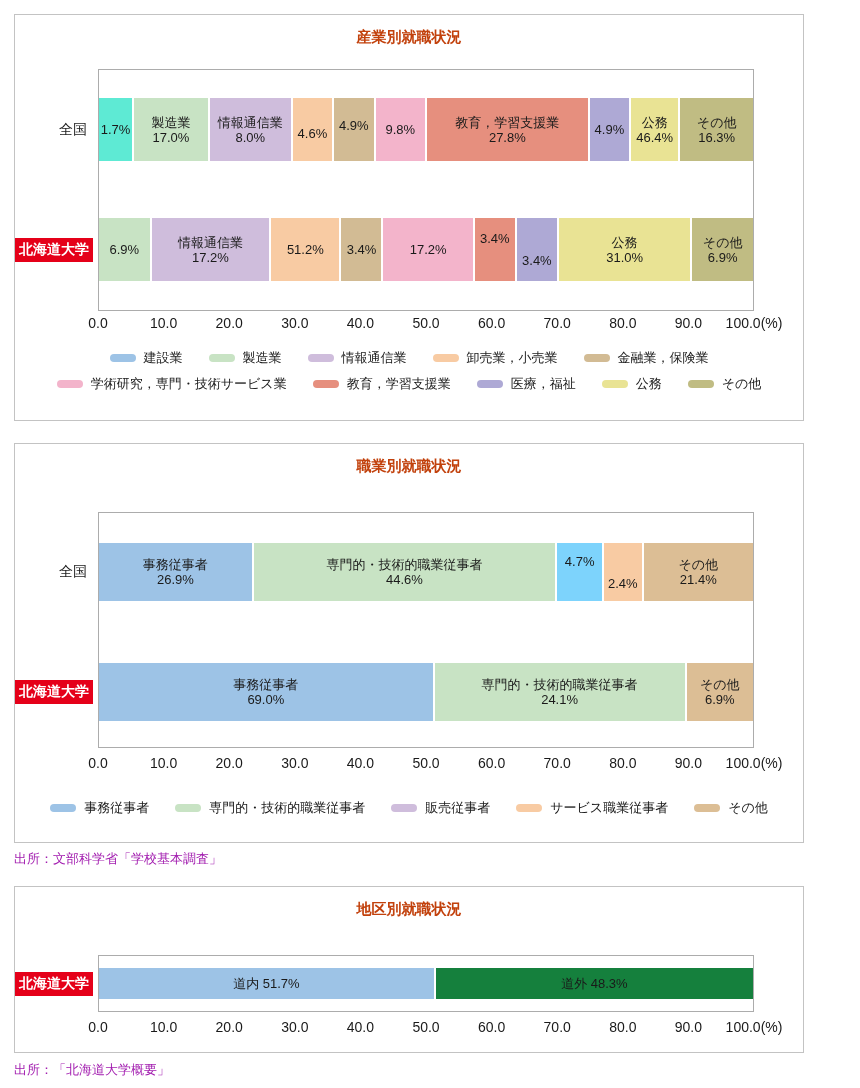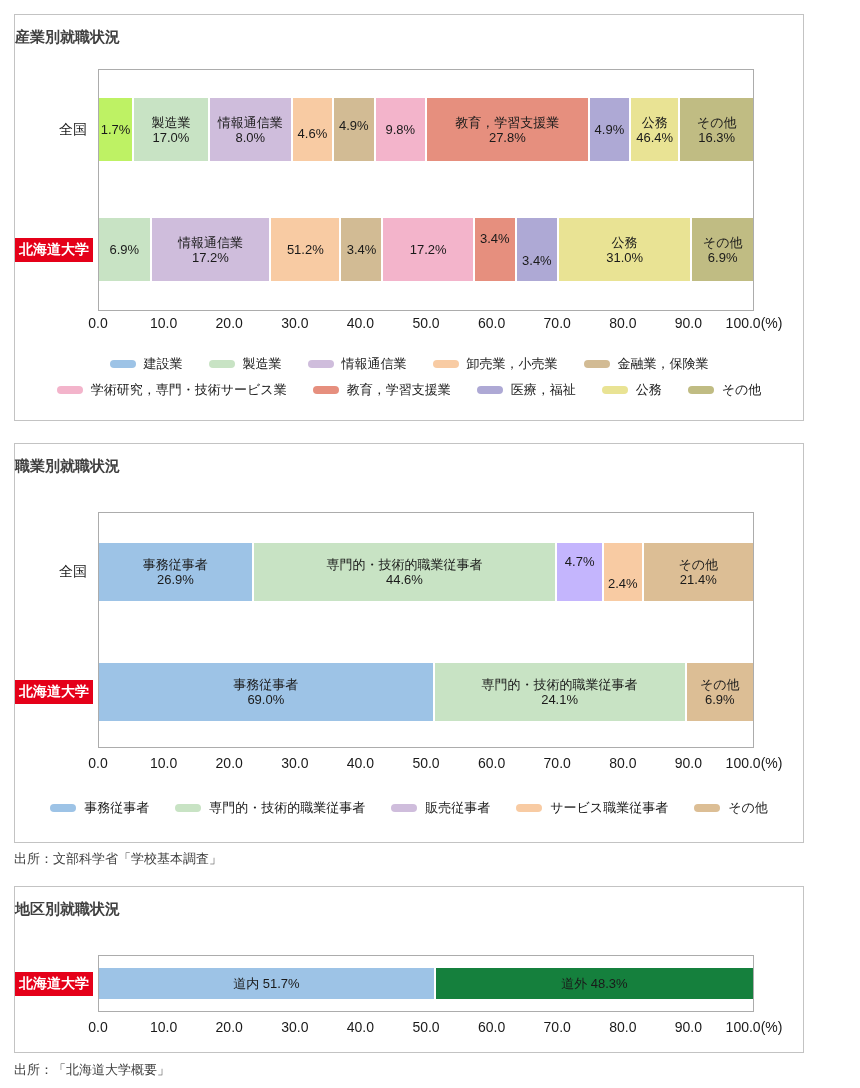--- a/index.html
+++ b/index.html
@@ -6,21 +6,21 @@
   body{
     width:860px;height:1088px;
     font-family:"Liberation Sans","DejaVu Sans",sans-serif;
     color:#1a1a1a;
   }
   .page{padding:14px 0 0 14px;}
   .panel{width:790px;border:1px solid #c3c3c3;background:#fff;box-sizing:border-box;}
   .p1{height:407px;margin-bottom:22px;}
   .p2{height:400px;}
   .p3{height:167px;}
-  .chart-title{margin:0;padding-top:12px;text-align:left;font-size:15px;font-weight:bold;line-height:20px;color:#404040;}
+  .chart-title{margin:0;padding-top:12px;text-align:center;font-size:15px;font-weight:bold;line-height:20px;color:#c2410c;}
   .plot{margin-left:83px;width:656px;border:1px solid #acacac;box-sizing:border-box;background:#fff;}
   .p1 .plot{margin-top:22px;padding:28px 0 29px;}
   .p2 .plot{margin-top:36px;padding:30px 0 26px;}
   .p3 .plot{margin-top:36px;padding:12px 0;}
   .bar-row{position:relative;}
   .p1 .bar-row{height:63px;}
   .p1 .bar-row + .bar-row{margin-top:57px;}
   .p2 .bar-row{height:58px;}
   .p2 .bar-row + .bar-row{margin-top:62px;}
   .p3 .bar-row{height:31px;}
@@ -32,40 +32,40 @@
   .lbl.up-s{transform:translateY(-4px);}
   .lbl.down-s{transform:translateY(4px);}
   .row-label{position:absolute;right:calc(100% + 12px);top:50%;transform:translateY(-50%);font-size:14px;white-space:nowrap;color:#1a1a1a;}
   .row-label.badge{background:#e50019;color:#fff;font-weight:bold;padding:3px 4px;right:calc(100% + 6px);}
   .axis{position:relative;margin-left:83px;width:656px;height:18px;font-size:14px;color:#1a1a1a;}
   .p1 .axis{margin-top:4px;}
   .p2 .axis{margin-top:7px;}
   .p3 .axis{margin-top:7px;}
   .tick{position:absolute;top:0;transform:translateX(-50%);white-space:nowrap;}
   .legend{display:flex;flex-direction:column;align-items:center;gap:8px;}
-  .p1 .legend{margin-top:22px;}
+  .p1 .legend{margin-top:16px;}
   .p2 .legend{margin-top:26px;}
   .lrow{display:flex;justify-content:center;gap:26px;}
   .litem{display:flex;align-items:center;gap:8px;font-size:13px;white-space:nowrap;}
   .chip{width:26px;height:8px;border-radius:4px;flex:none;}
-  .source{font-size:13px;margin:7px 0 18px 0;color:#404040;}
+  .source{font-size:13px;margin:7px 0 18px 0;color:#a21caf;}
   .source.last{margin:8px 0 0 0;}
 </style>
 </head>
 <body>
 
 <div class="page">
 
   <section class="panel p1">
     <h2 class="chart-title">産業別就職状況</h2>
     <div class="plot">
         <div class="bar-row">
           <div class="row-label">全国</div>
           <div class="bar">
-            <div class="seg" style="flex-grow: 1.7; background-color: #bef264;">
+            <div class="seg" style="flex-grow: 1.7; background-color: #5eead4;">
               <div class="lbl">1.7%</div>
             </div>
             <div class="seg" style="flex-grow: 17; background-color: rgb(200, 227, 196);">
               <div class="lbl">
                 <div>製造業</div>
                 <div>17.0%</div>
               </div>
             </div>
             <div class="seg" style="flex-grow: 8; background-color: rgb(207, 189, 220);">
               <div class="lbl">
@@ -219,21 +219,21 @@
                 <div>事務従事者</div>
                 <div>26.9%</div>
               </div>
             </div>
             <div class="seg" style="flex-grow: 44.6; background-color: rgb(200, 227, 196);">
               <div class="lbl">
                 <div>専門的・技術的職業従事者</div>
                 <div>44.6%</div>
               </div>
             </div>
-            <div class="seg" style="flex-grow: 4.7; background-color: #c4b5fd;">
+            <div class="seg" style="flex-grow: 4.7; background-color: #7dd3fc;">
               <div class="lbl up">4.7%</div>
             </div>
             <div class="seg" style="flex-grow: 2.4; background-color: rgb(248, 203, 163);">
               <div class="lbl down">2.4%</div>
             </div>
             <div class="seg" style="flex-grow: 21.4; background-color: rgb(220, 190, 149);">
               <div class="lbl">
                 <div>その他</div>
                 <div>21.4%</div>
               </div>

